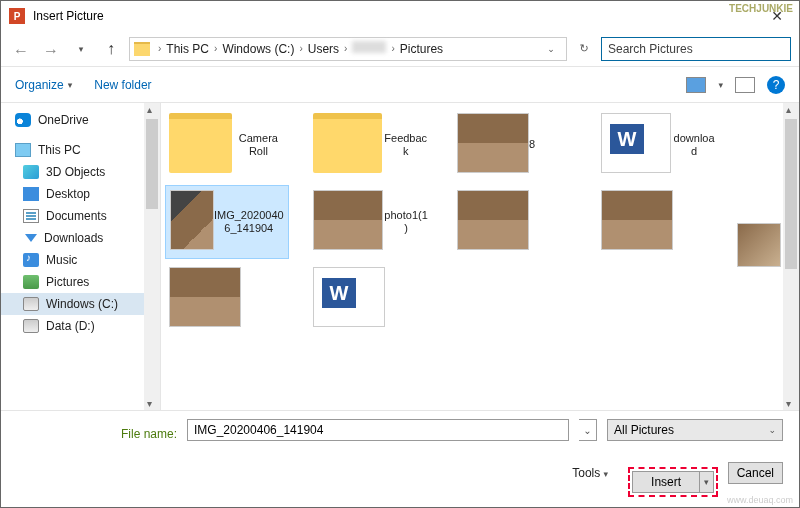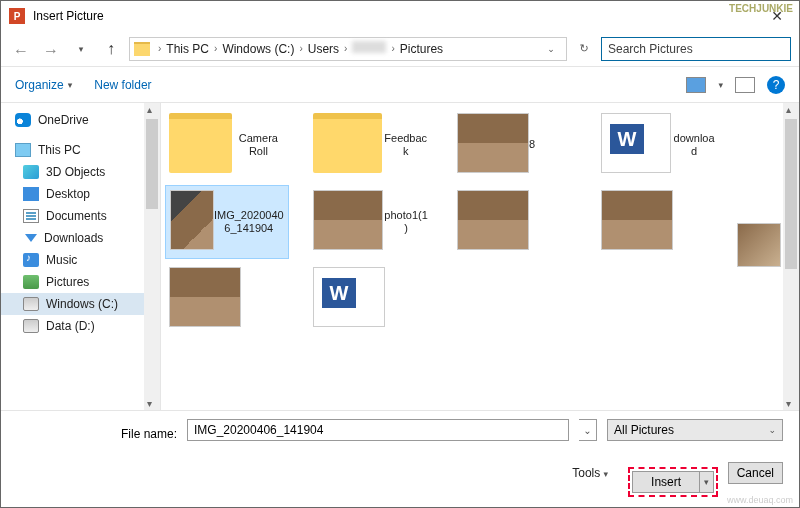--- a/index.html
+++ b/index.html
@@ -62,21 +62,21 @@
 .img-thumb.dog { background:linear-gradient(180deg,#8a6a4a 50%,#b09070 50%); }
 .img-thumb.dogs2 { background:linear-gradient(135deg,#444 30%,#8a6a4a 30% 70%,#b09070 70%); }
 .word-thumb { background:#fff; border:1px solid #ccc; position:relative; }
 .word-thumb::after { content:"W"; position:absolute; left:8px; top:10px; width:34px; height:30px; background:#2b579a; color:#fff; font-weight:bold; font-size:20px; text-align:center; line-height:30px; }
 .item-label { font-size: 11px; color: #222; text-align: center; line-height: 1.2; max-width: 120px; word-break: break-word; }
 .content-scroll { position:absolute; right:0; top:0; bottom:0; width:16px; background:#f0f0f0; }
 .content-scroll-thumb { position:absolute; top:16px; left:2px; right:2px; height:150px; background:#ccc; }
 .peek { position:absolute; right:18px; top:120px; width:44px; height:44px; border:1px solid #ccc; background:linear-gradient(135deg,#8a6a4a,#c9b090); }
 .footer { border-top: 1px solid #e5e5e5; padding: 8px 16px 10px; display: flex; flex-direction: column; gap: 8px; }
 .footer-row { display: flex; align-items: center; gap: 10px; }
-.fname-label { font-size: 12px; color: #000000; width: 160px; text-align: right; margin-top: 8px; }
+.fname-label { font-size: 12px; color: #4d7c0f; width: 160px; text-align: right; margin-top: 8px; }
 .fname-input { flex: 1; height: 22px; border: 1px solid #999; padding: 0 6px; font-size: 12px; }
 .fname-dd { width: 18px; text-align:center; color:#555; font-size:10px; border:1px solid #999; border-left:none; height:22px; line-height:22px; cursor:pointer; }
 .filter-dd { width: 176px; height: 22px; border: 1px solid #999; background:#e8e8e8; padding: 0 6px; font-size: 12px; display:flex; align-items:center; justify-content:space-between; cursor:pointer; }
 .footer-btns { display: flex; justify-content: flex-end; align-items: center; gap: 10px; }
 .tools-link { font-size: 12px; color: #222; margin-right: 10px; cursor:pointer; }
 .btn-group { display:flex; border:2px dashed #e03; padding:2px;margin-top:18px; }
 .btn { height: 22px; padding: 0 18px; font-size: 12px; background:#e1e1e1; border:1px solid #999; cursor:pointer; display:flex; align-items:center; }
 .btn.split { padding:0 4px; border-left:none; }
 .btn.cancel { padding: 0 8px; }
 .chev { font-size:9px; color:#555; }

